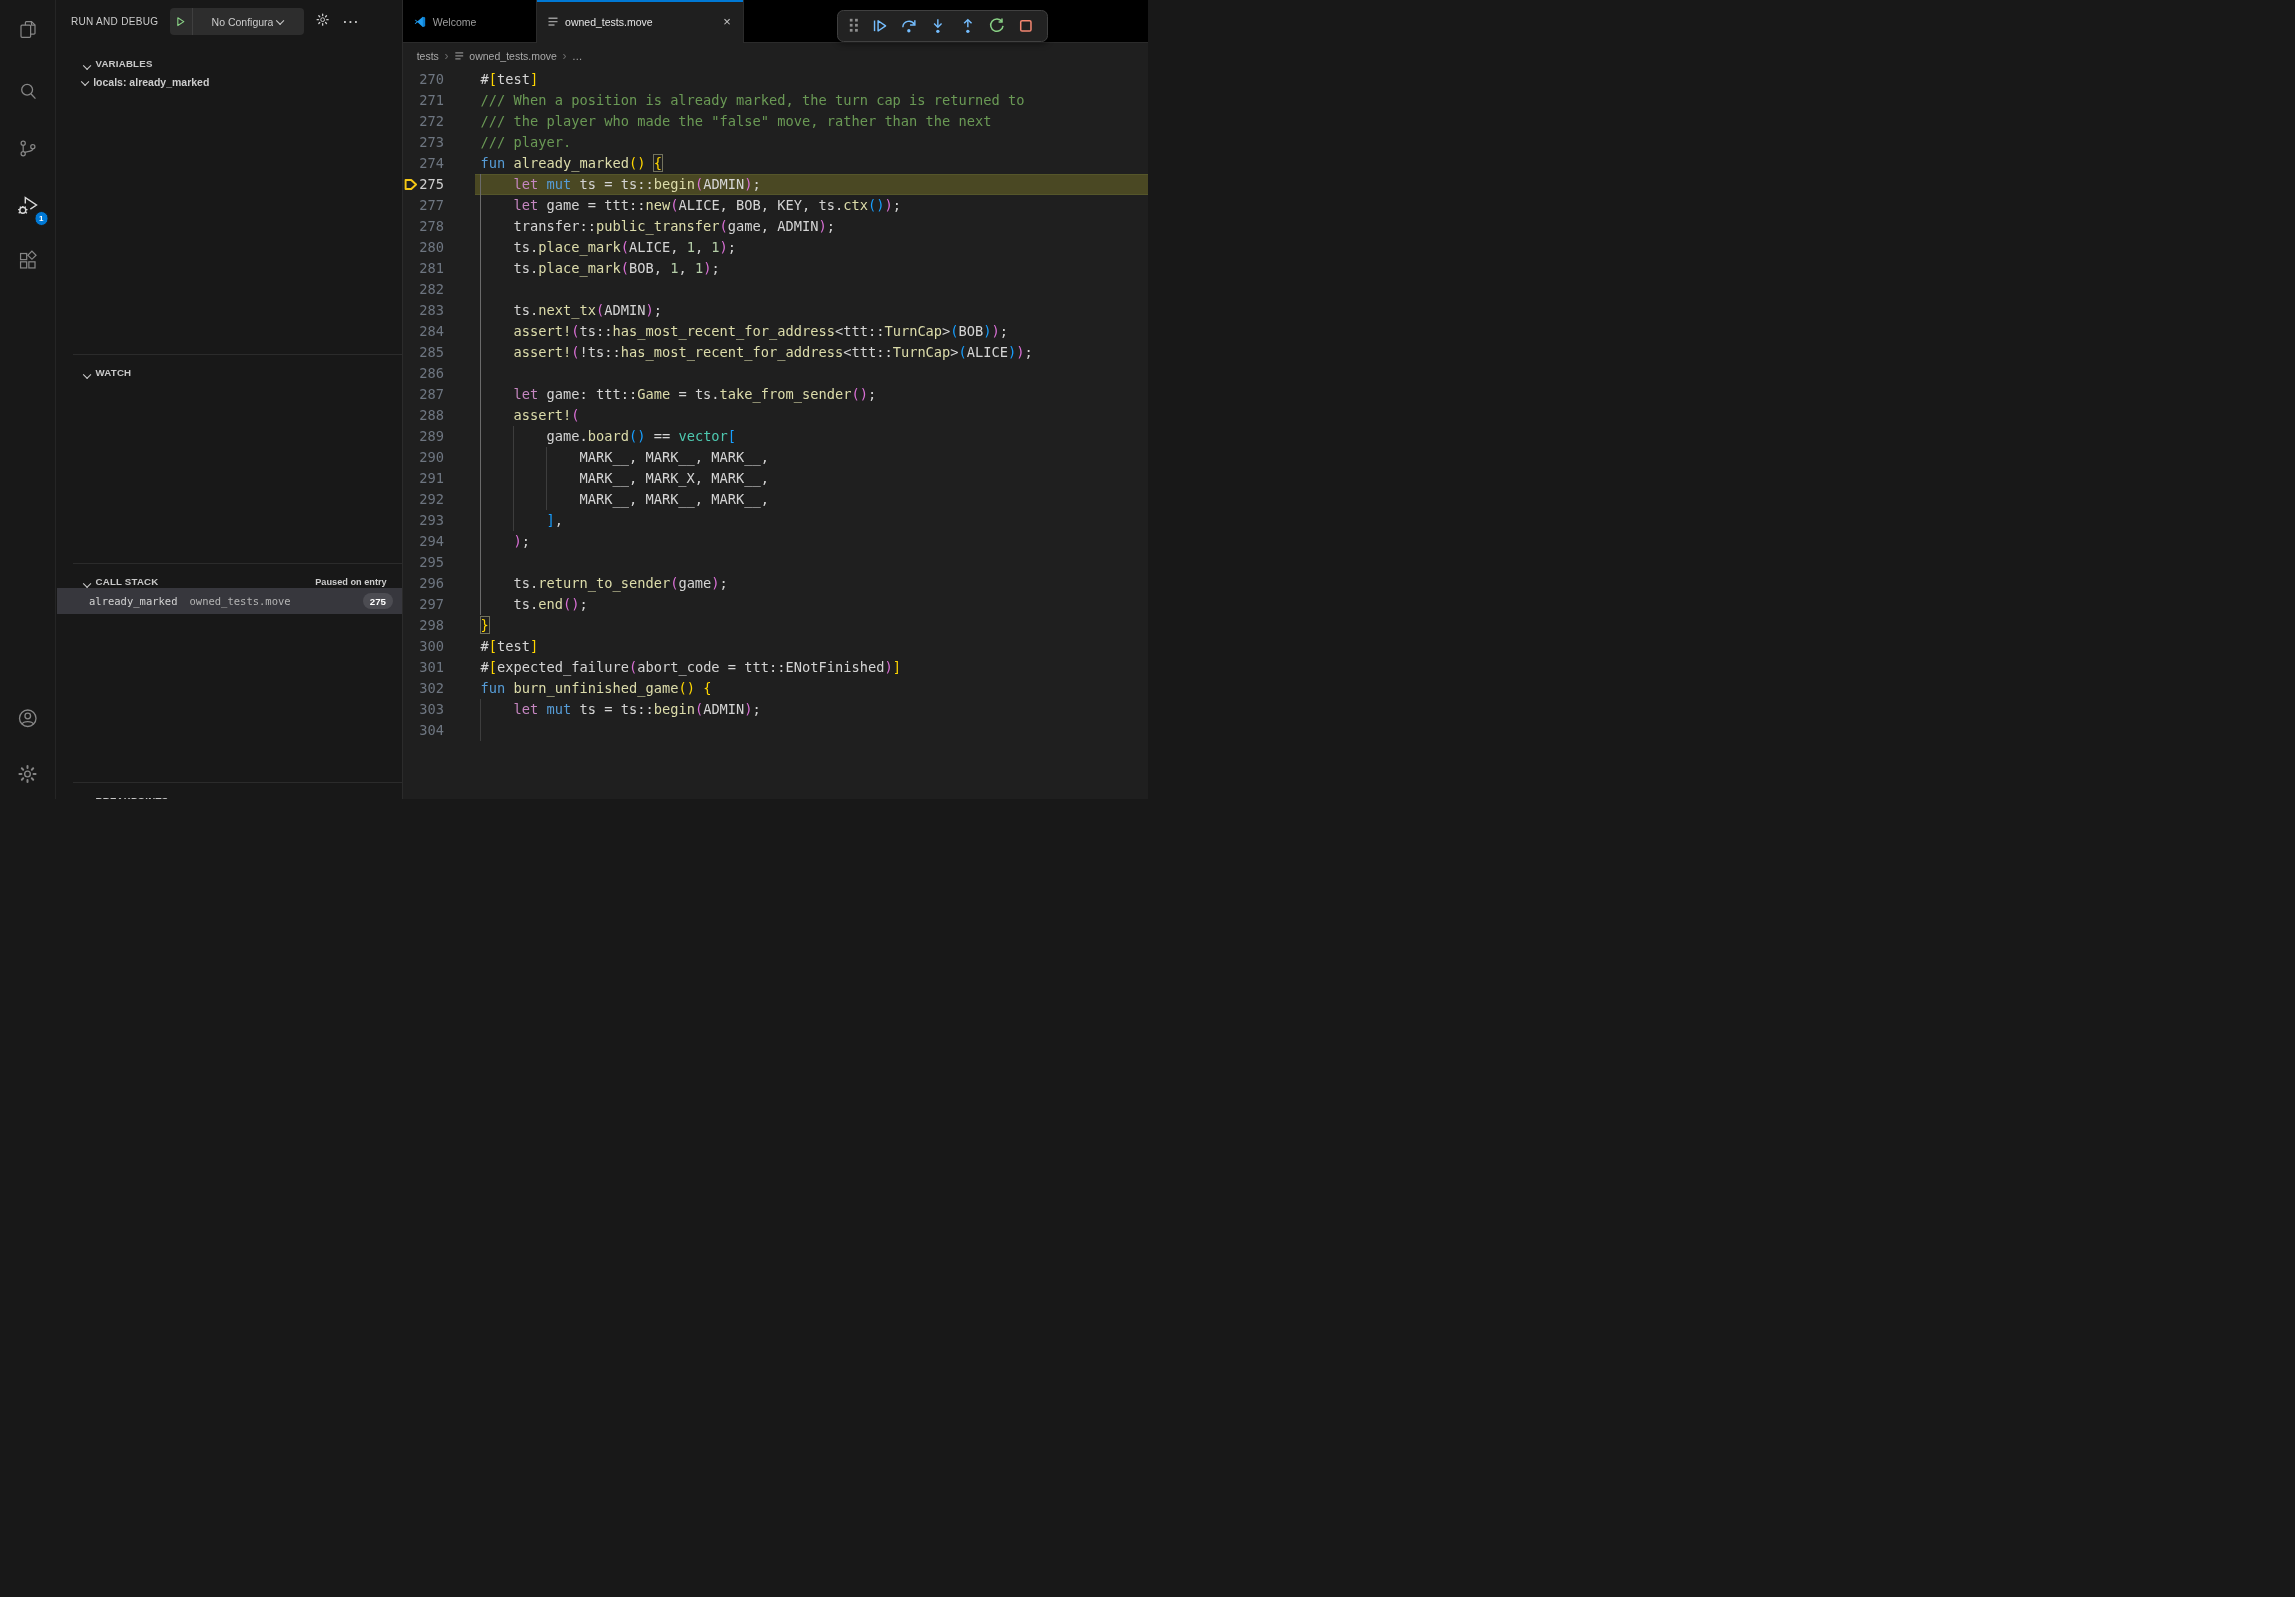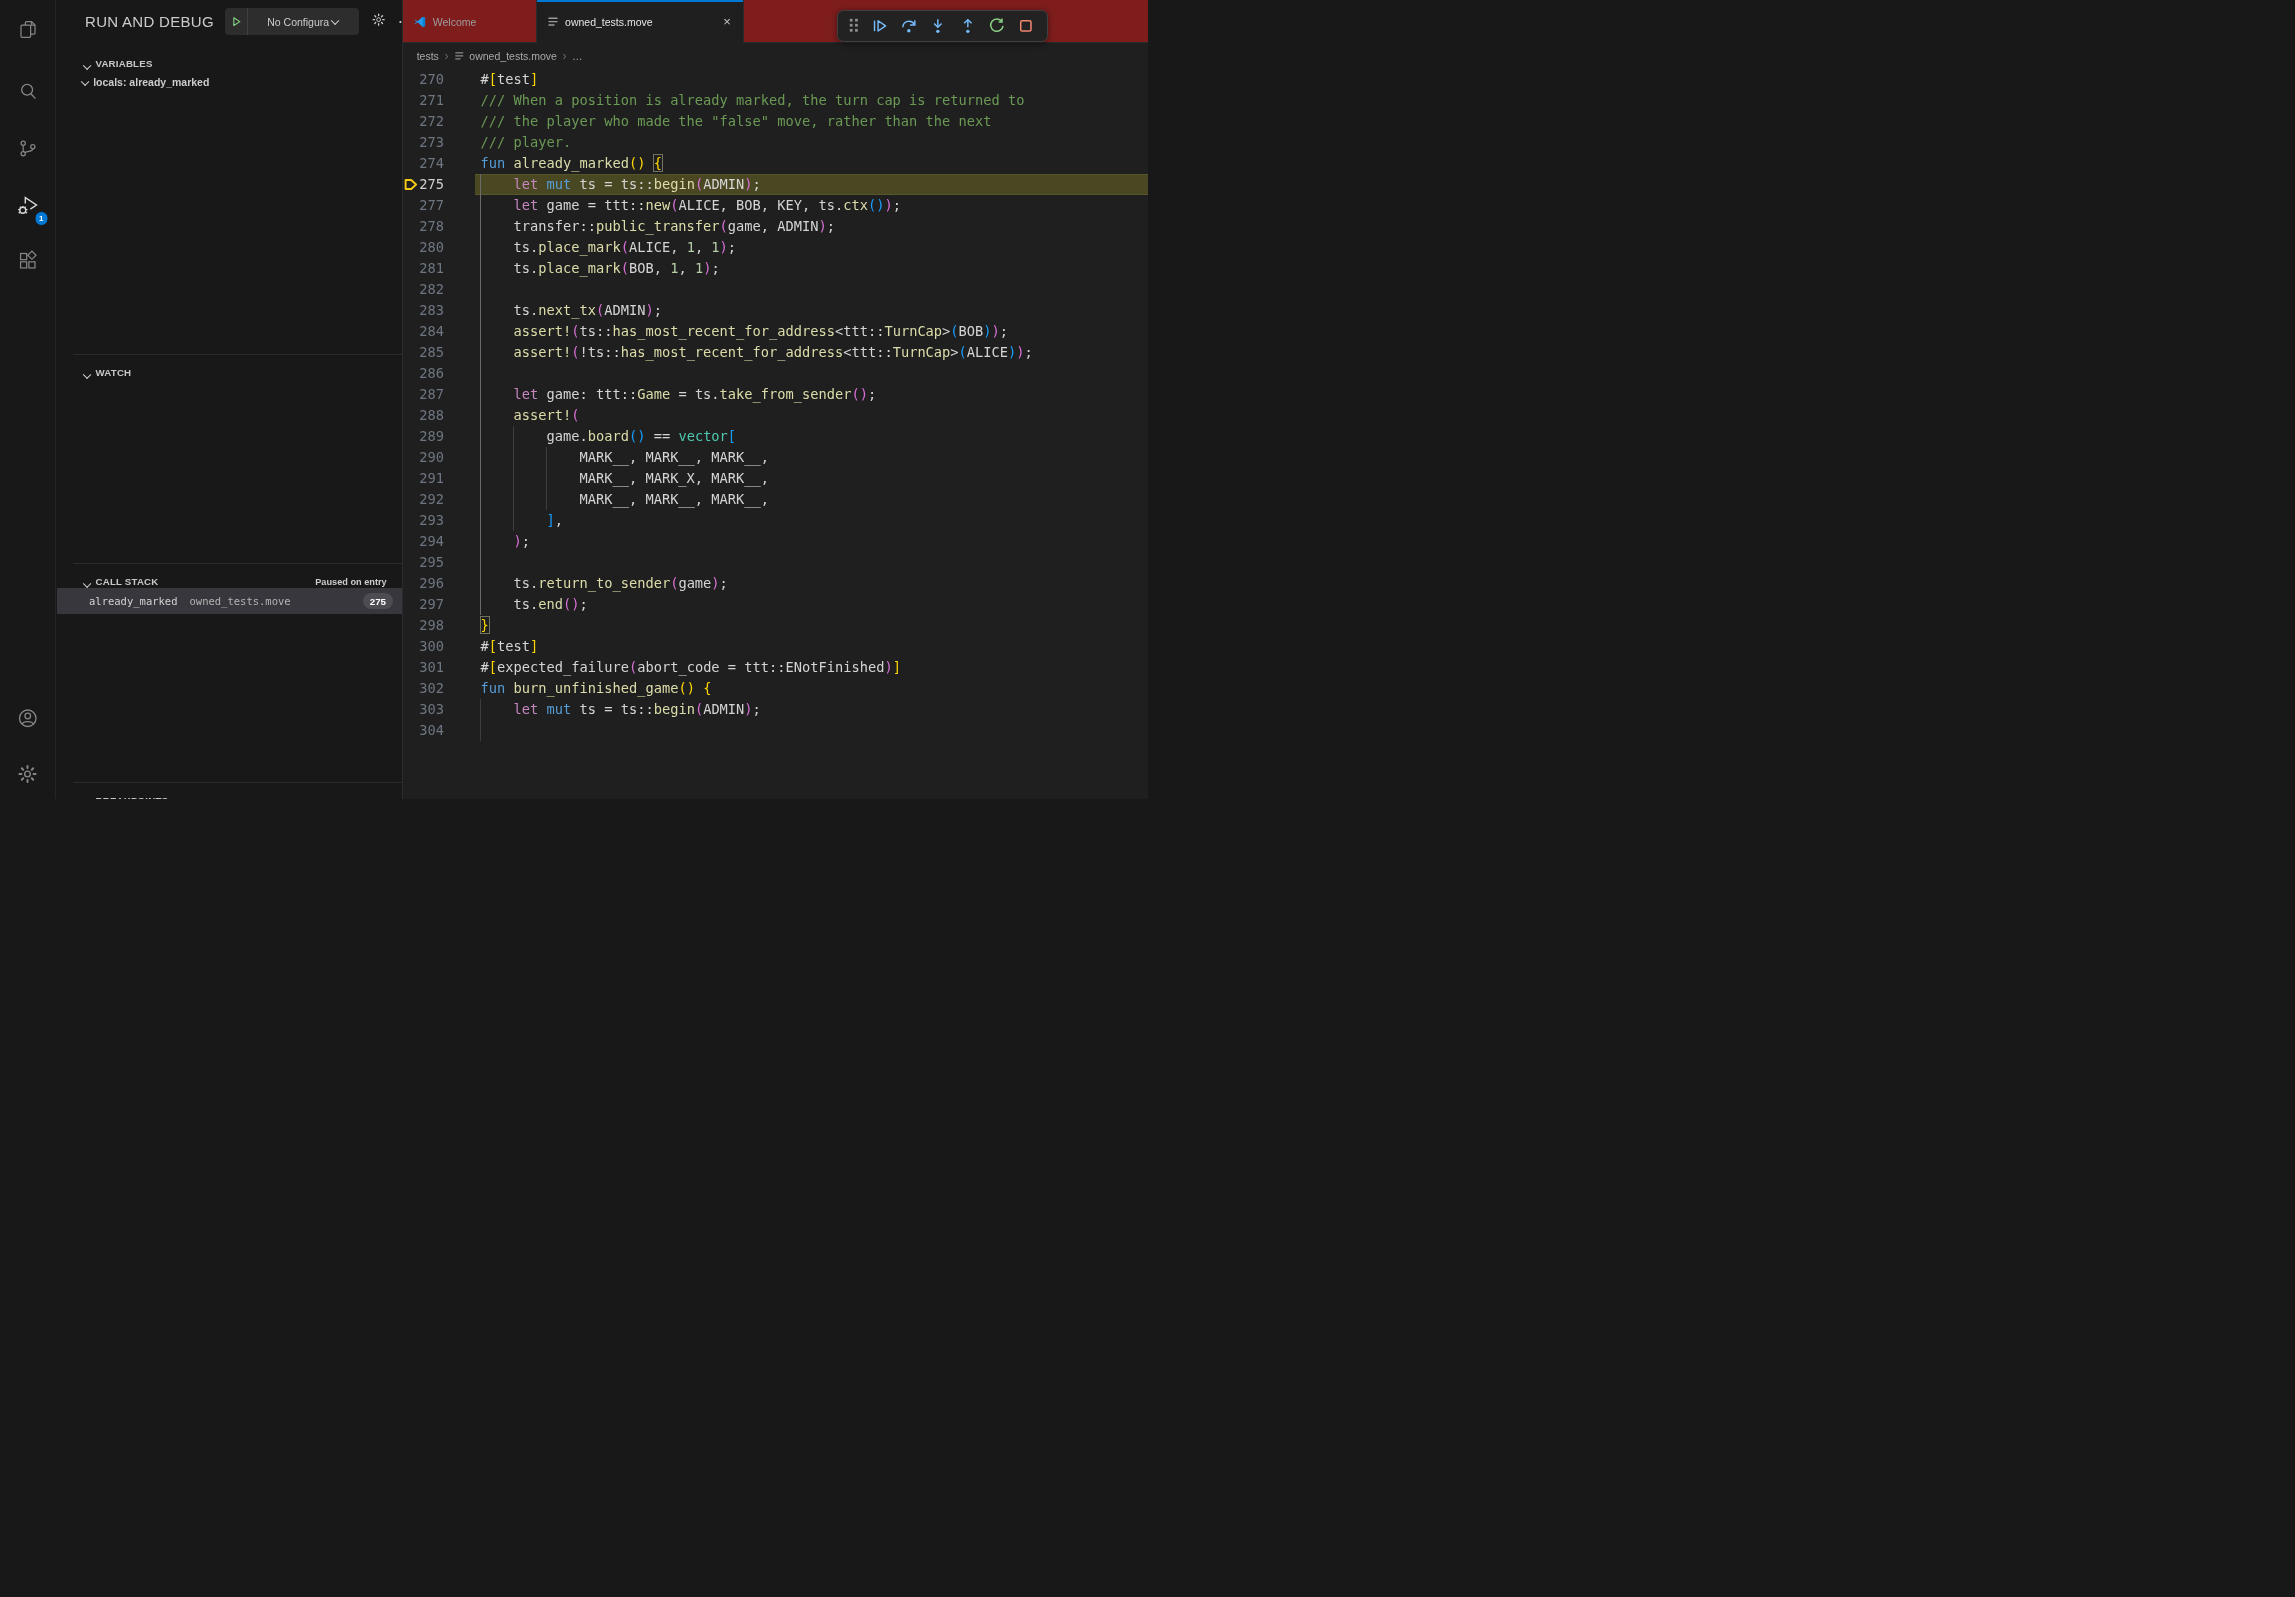--- a/index.html
+++ b/index.html
@@ -19,21 +19,21 @@
   .ab-icon{position:absolute;left:50%;transform:translateX(-50%);width:39px;height:39px;
     display:flex;align-items:center;justify-content:center;color:#868686}
   .ab-icon.active{color:#d7d7d7}
   .ab-badge{position:absolute;right:-1.6px;bottom:-0.8px;min-width:14.5px;height:14.5px;border-radius:7.2px;
     background:var(--accent);color:#fff;font-size:8px;font-weight:bold;line-height:14.5px;
     text-align:center;border:1.6px solid #181818}
 
   
   .sidebar{position:absolute;left:57px;top:0;width:345px;height:100%;background:#181818}
   .sb-header{position:absolute;left:0;top:0;right:0;height:43px;display:flex;align-items:center}
-  .sb-title{margin-left:28px;font-size:15px;letter-spacing:0.3px;color:#cccccc;white-space:nowrap}
+  .sb-title{margin-left:14px;font-size:10px;letter-spacing:0.3px;color:#cccccc;white-space:nowrap}
   .cfg-pill{margin-left:11.3px;height:27px;width:134px;background:#2d2d2d;border-radius:4px;
     display:flex;align-items:center;overflow:hidden;flex:none}
   .cfg-play{width:23px;display:flex;align-items:center;justify-content:center;
     border-right:0.8px solid #3f3f3f;height:100%}
   .cfg-label{margin-left:19px;font-size:10.5px;color:#cccccc;white-space:nowrap;overflow:hidden;
     max-width:79px;text-overflow:clip}
   .chev{display:inline-block;width:5.6px;height:5.6px;border-left:1.3px solid #cccccc;
     border-bottom:1.3px solid #cccccc;transform:rotate(-45deg);flex:none}
   .cfg-chev{margin-left:3.2px;margin-top:-2.4px}
   .sb-gear{margin-left:11.3px;color:#cccccc}
@@ -54,21 +54,21 @@
     display:flex;align-items:center;font-family:"DejaVu Sans Mono",monospace;font-size:10.5px}
   .cs-name{margin-left:32px;color:#d2d2d2}
   .cs-file{margin-left:12px;color:#b4b4b4}
   .cs-badge{margin-left:auto;margin-right:8.8px;background:#4c4c52;color:#fff;border-radius:8.8px;
     font-size:9.7px;padding:2.4px 7.2px;font-family:"Liberation Sans",sans-serif;font-weight:600}
   .sec-bp{top:782px}
 
   
   .editor{position:absolute;left:402px;top:0;right:0;height:100%;background:#1f1f1f;
     border-left:0.8px solid #2b2b2b}
-  .tabbar{position:absolute;left:0;right:0;top:0;height:43px;background:#7f1d1d;
+  .tabbar{position:absolute;left:0;right:0;top:0;height:43px;background:#000000;
     border-bottom:0.8px solid #2b2b2b;display:flex}
   .tab{height:43px;display:flex;align-items:center;padding:0 9.7px;font-size:10.5px;
     color:#9d9d9d;border-right:0.8px solid #2b2b2b;position:relative}
   .tab .t-label{margin-left:6.4px;white-space:nowrap}
   .tab.active{background:#1f1f1f;color:#e4e4e4;width:207px;box-shadow:0 0.8px 0 #1f1f1f}
   .tab.active::before{content:"";position:absolute;left:0;right:0;top:0;height:1.6px;background:var(--accent)}
   .tab .t-close{margin-left:auto;color:#c5c5c5;font-size:13px;line-height:1;padding:1.6px 2.4px;border-radius:3.2px}
   .tab1{width:134px}
   .breadcrumb{position:absolute;left:0;right:0;top:43px;height:26px;background:#1f1f1f;
     display:flex;align-items:center;font-size:10.5px;color:#a9a9a9}

